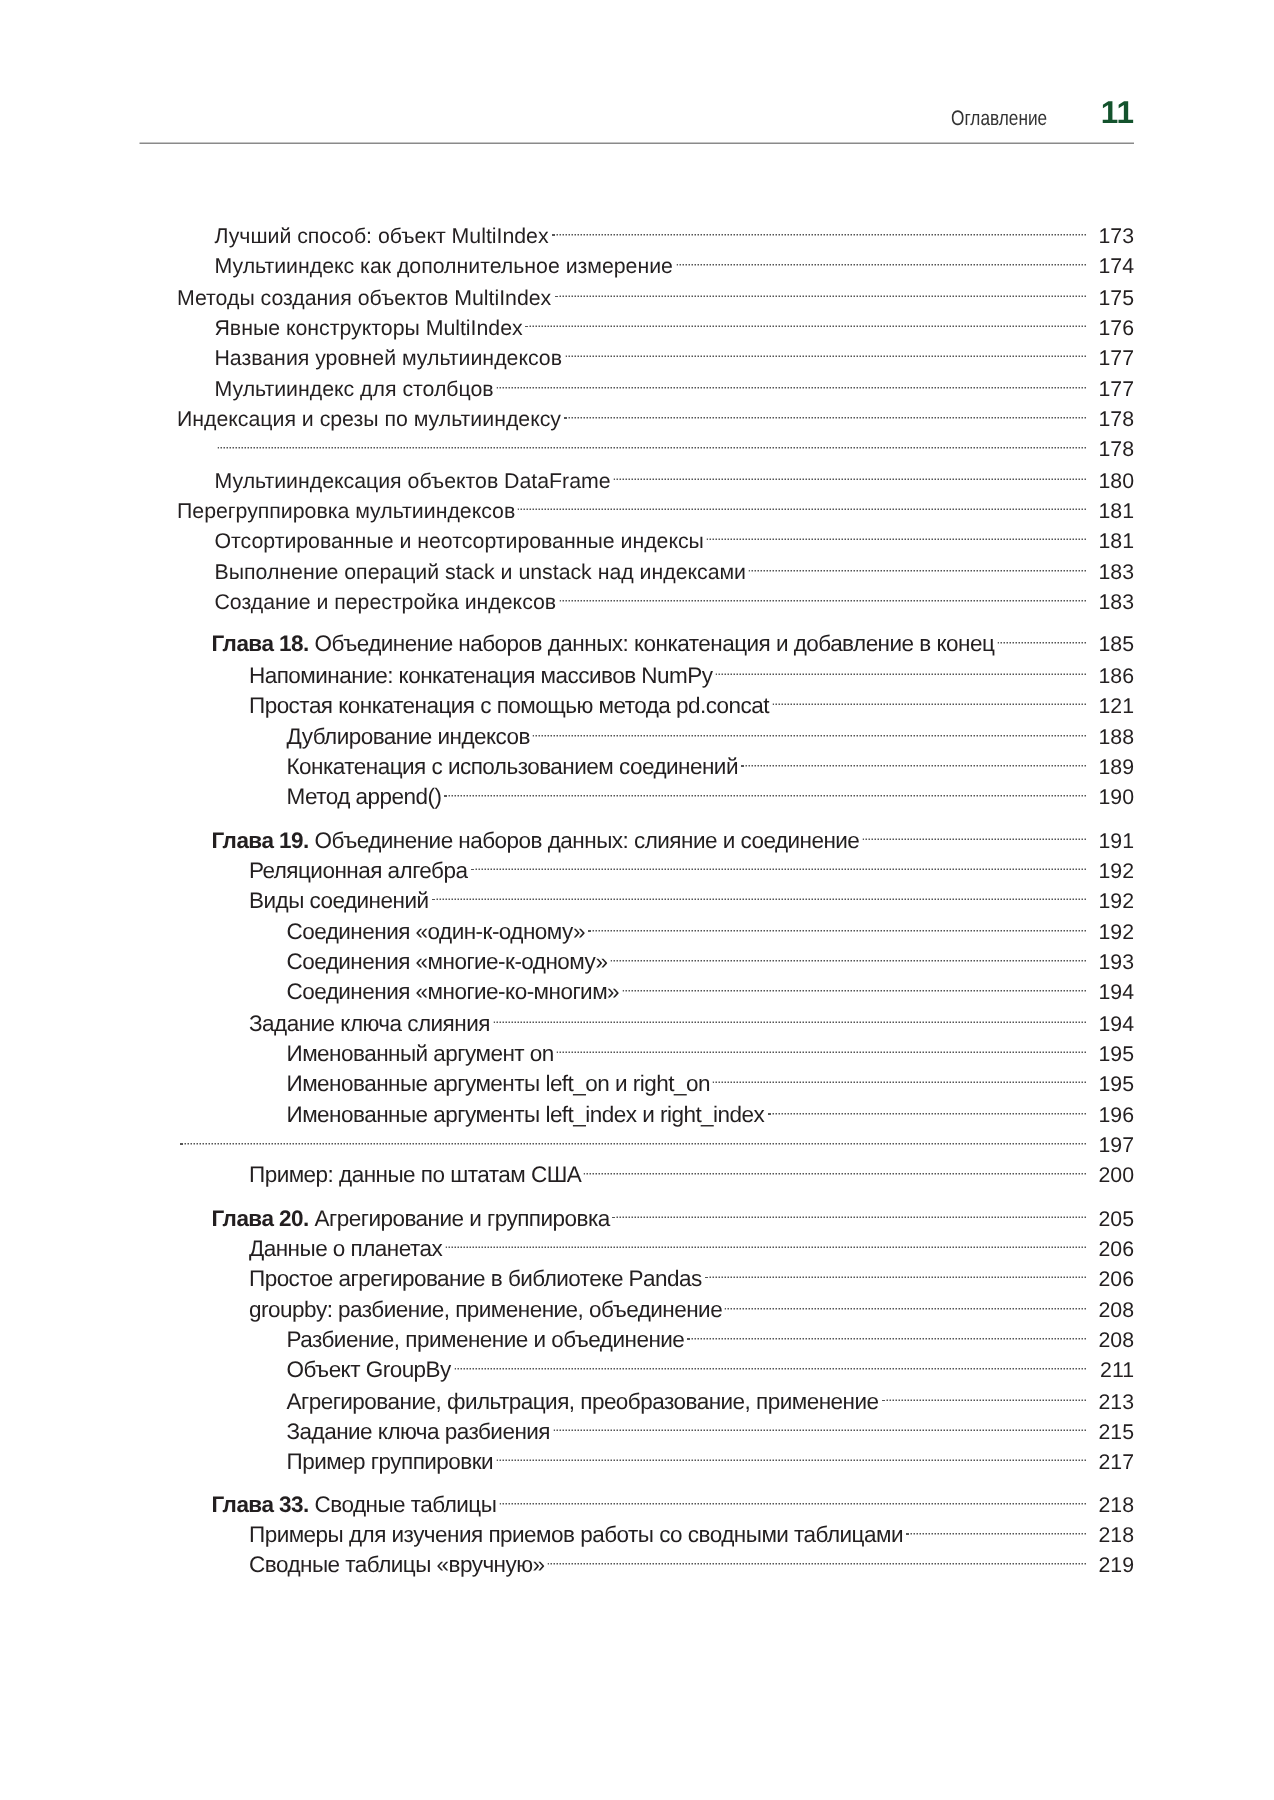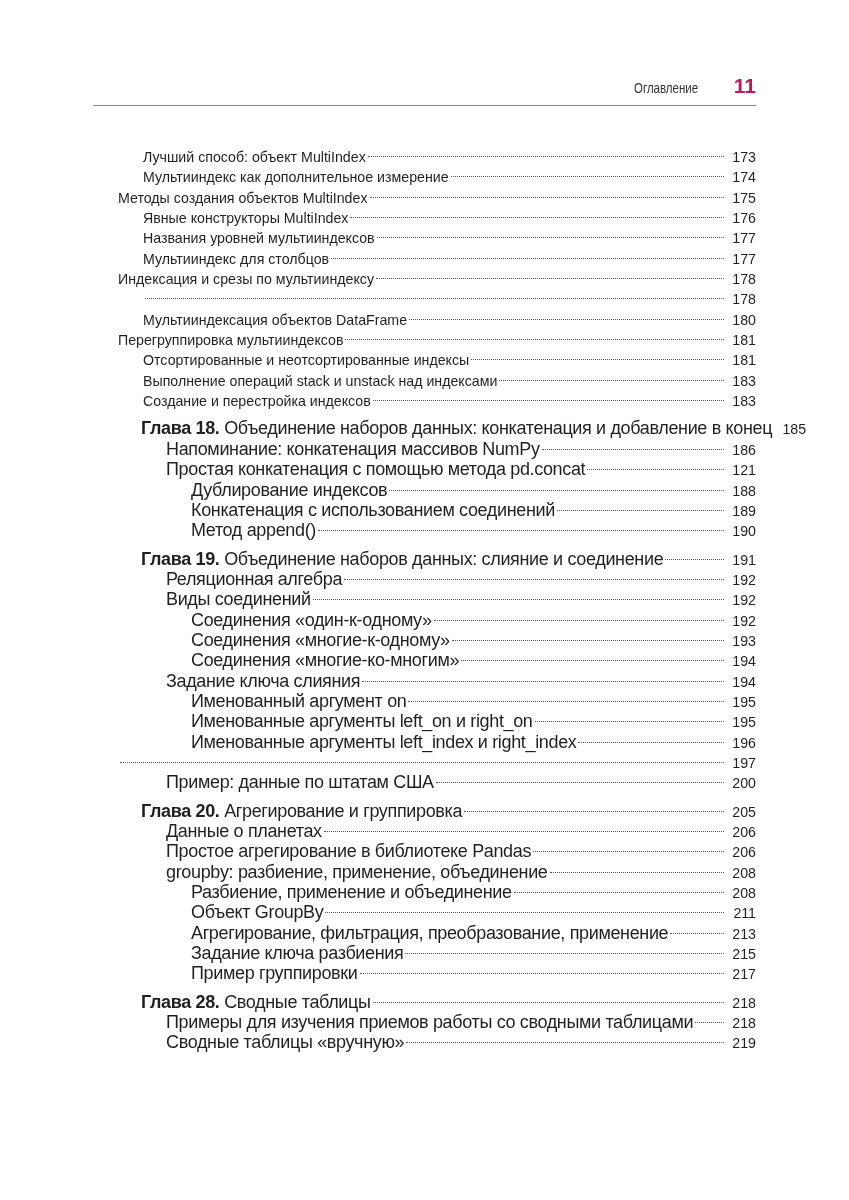--- a/index.html
+++ b/index.html
@@ -1,32 +1,32 @@
 <!DOCTYPE html>
 <html><head>
 <meta charset="utf-8">
 <style>
   html, body { margin:0; padding:0; background:#ffffff; }
   body { width:849px; height:1200px; position:relative; overflow:hidden;
          font-family:"Liberation Sans", sans-serif; color:#231f20; }
-  .header { position:absolute; left:93px; top:72px; width:663px; height:33px; border-bottom:1.5px solid #8a8a8a; }
+  .header { position:absolute; left:93px; top:62px; width:663px; height:33px; border-bottom:1.5px solid #8a8a8a; }
   .header-title { position:absolute; right:58px; top:8px; font-size:14px; color:#333; transform:scaleX(0.82); transform-origin:right center; }
-  .header-num { position:absolute; right:0; top:2px; font-size:21px; font-weight:bold; color:#be185d; }
+  .header-num { position:absolute; right:0; top:2px; font-size:21px; font-weight:bold; color:#14532d; }
   .toc { position:absolute; left:93px; top:142px; width:663px; }
   .row { position:relative; height:20.35px; line-height:20.35px; font-size:14.2px; display:flex; align-items:baseline; white-space:nowrap; }
   .row.l1 { padding-left:25px; }
   .row.l2 { padding-left:50px; }
   .row.chap { margin-top:8px; }
   .label { flex:0 0 auto; }
   .label b { font-weight:bold; }
   .leader { flex:1 1 auto; overflow:hidden; margin:0 2px 0 2px; height:20px; position:relative; }
   .leader::after { content:""; position:absolute; left:0; right:0; bottom:5px; border-bottom:1.4px dotted #555; }
   .page { flex:0 0 auto; width:30px; text-align:right; }
   .chap .label, .chap .page, .cond .label, .cond .page { }
-  .cond .label { letter-spacing:-0.35px; font-size:18px;padding-left:48px; }
+  .cond .label { letter-spacing:-0.35px; font-size:15px;padding-left:48px; }
 </style>
 </head>
 <body>
 
 <div class="header">
   <span class="header-title">Оглавление</span>
   <span class="header-num">11</span>
 </div>
 
 <div class="toc" id="toc">
@@ -222,21 +222,21 @@
       <span class="label"><span>Задание ключа разбиения</span></span>
       <span class="leader"></span>
       <span class="page">215</span>
     </div>
     <div class="row l2 cond">
       <span class="label"><span>Пример группировки</span></span>
       <span class="leader"></span>
       <span class="page">217</span>
     </div>
     <div class="row chap cond">
-      <span class="label"><b>Глава 28.</b> <span>Сводные таблицы</span></span>
+      <span class="label"><b>Глава 33.</b> <span>Сводные таблицы</span></span>
       <span class="leader"></span>
       <span class="page">218</span>
     </div>
     <div class="row l1 cond">
       <span class="label"><span>Примеры для изучения приемов работы со сводными таблицами</span></span>
       <span class="leader"></span>
       <span class="page">218</span>
     </div>
     <div class="row l1 cond">
       <span class="label"><span>Сводные таблицы «вручную»</span></span>

